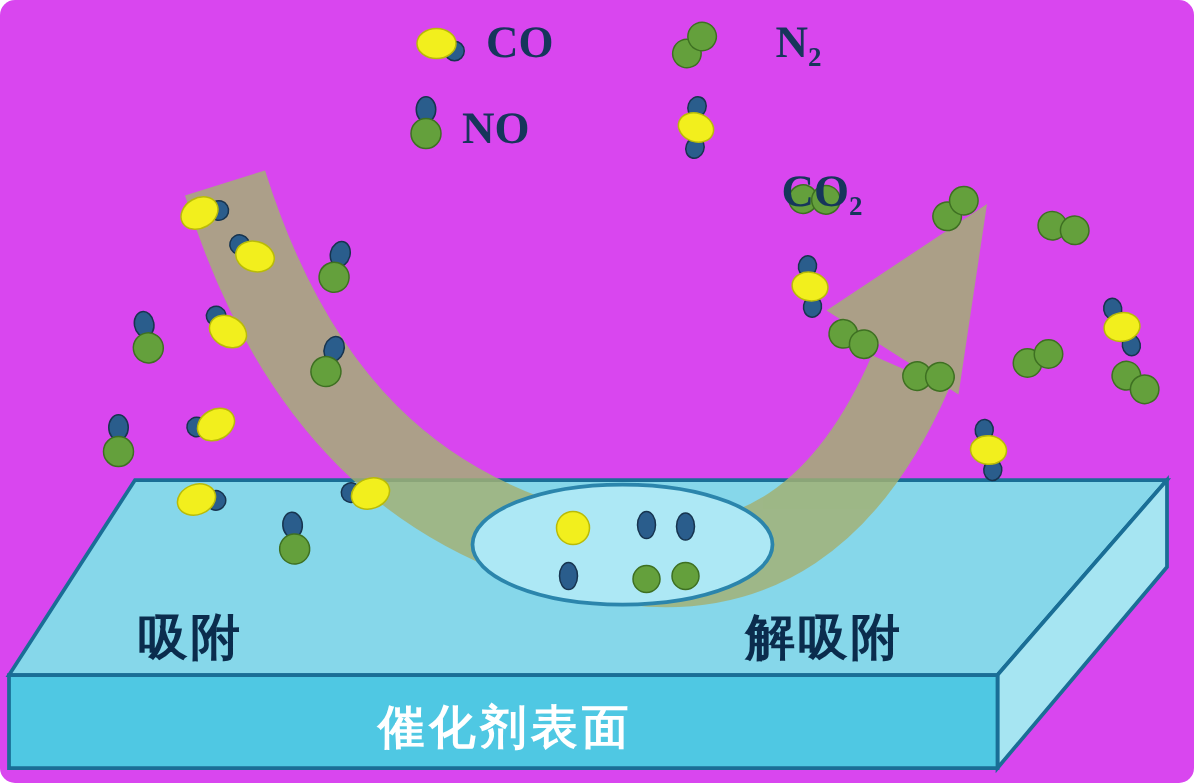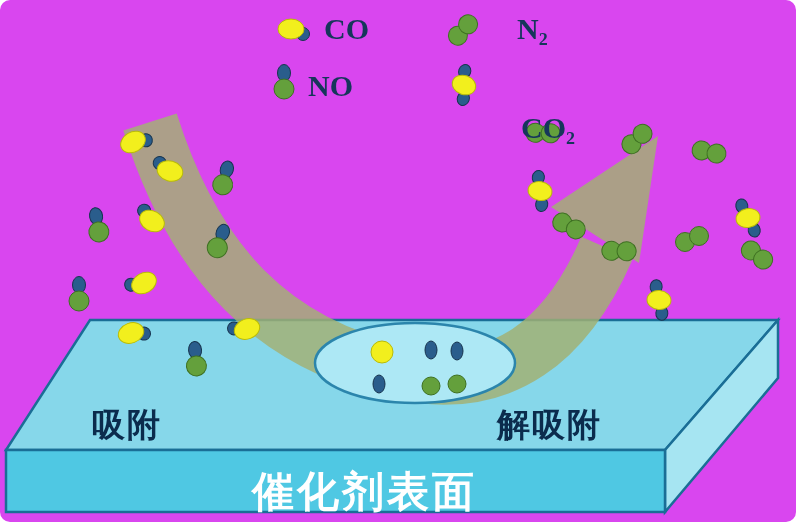--- a/index.html
+++ b/index.html
@@ -20,21 +20,21 @@
     color:#16365b;
   }
   .cn-label{
     font-weight:bold;
     font-size:33px;
     color:#0b2c4d;
     letter-spacing:2px;
   }
   .surface-name{
     font-weight:bold;
-    font-size:42px;
+    font-size:31px;
     color:#ffffff;
     letter-spacing:3px;
   }
 </style>
 </head>
 <body>
 
 <div class="stage">
 
   <svg width="796" height="522" viewBox="0 0 796 522">

